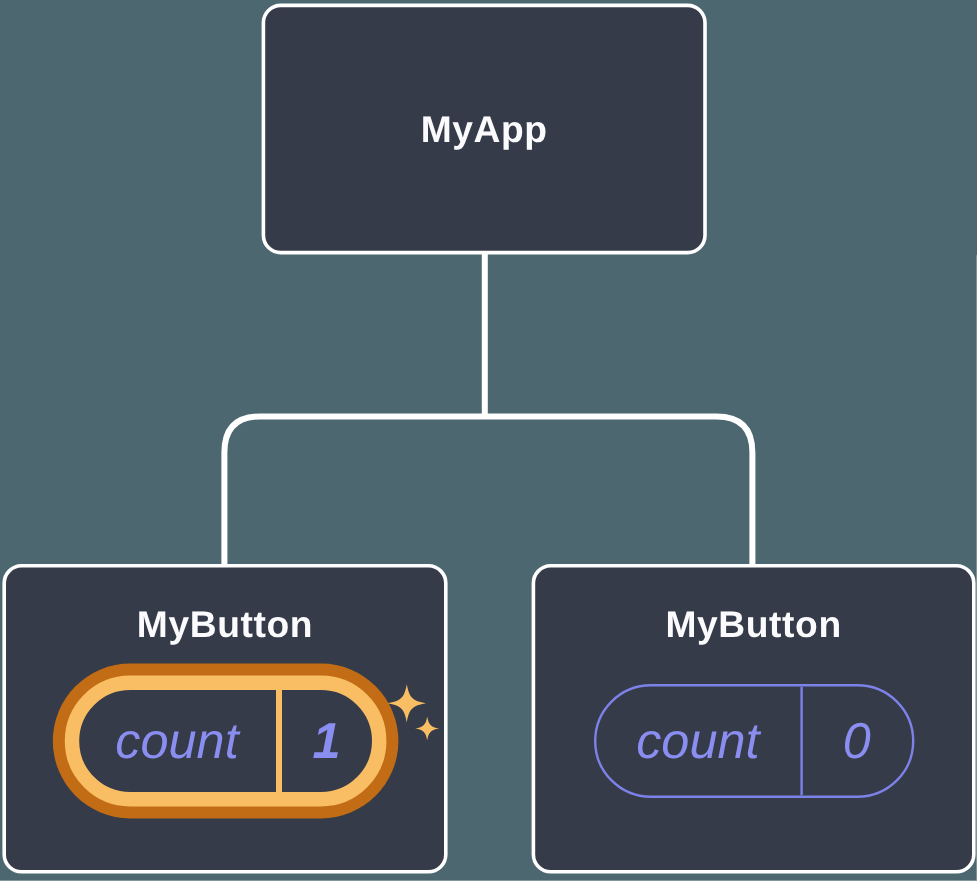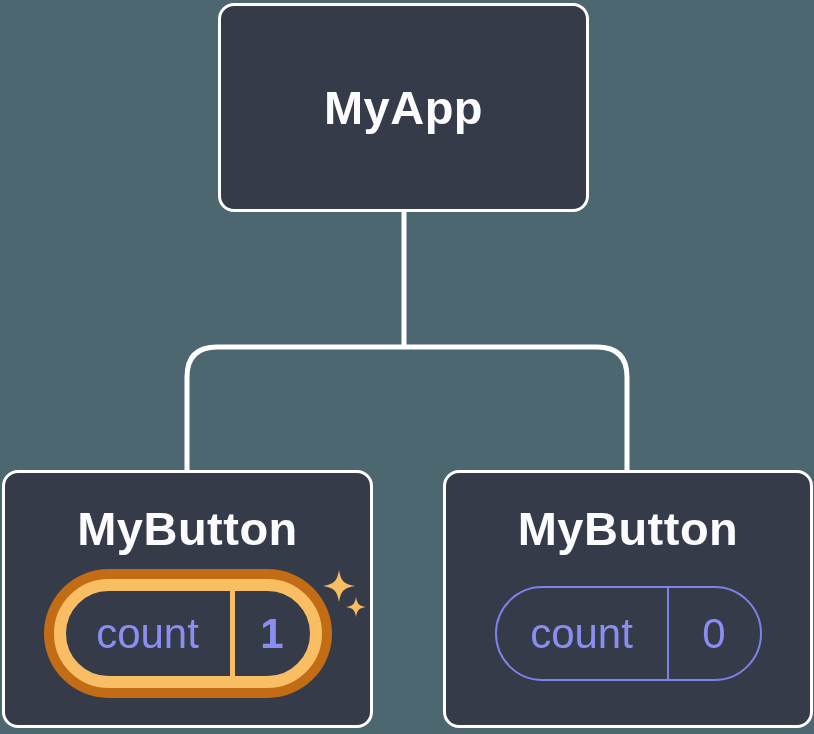--- a/index.html
+++ b/index.html
@@ -26,21 +26,21 @@
     border-radius: 16px;
     display: flex;
     flex-direction: column;
     align-items: center;
     z-index: 1;
   }
   #node-root  { left: 218px; top: 3px;   width: 371px; height: 209px; justify-content: center; }
   #node-left  { left: 2px;   top: 470px; width: 371px; height: 258px; }
   #node-right { left: 443px; top: 470px; width: 370px; height: 258px; }
   .node-title {
-    font-size: 47px;
+    font-size: 31px;
     font-weight: 600;
     line-height: 1;
     color: var(--title-text, #fbfbfd);
     letter-spacing: 0.5px;
   }
   #node-left .node-title, #node-right .node-title { margin-top: 32px; }
 
   .badge-highlight {
     margin-top: 27px;
     box-sizing: border-box;
@@ -68,20 +68,21 @@
   }
   .badge-normal .badge-key   { width: 170px; }
   .badge-normal .badge-divider { width: 2px; background: var(--state-outline, #7d82e9); }
 
   .badge-key, .badge-value {
     display: flex;
     align-items: center;
     justify-content: center;
     font-size: 42px;
     color: var(--state-text, #8b8ef1);
+    font-style: italic;
   }
   .badge-value { flex: 1; }
   .value-bold  { font-weight: 700; }
 
   .sparkles {
     position: absolute;
     left: 301px; top: 85px;
     width: 70px; height: 70px;
   }
 </style>

